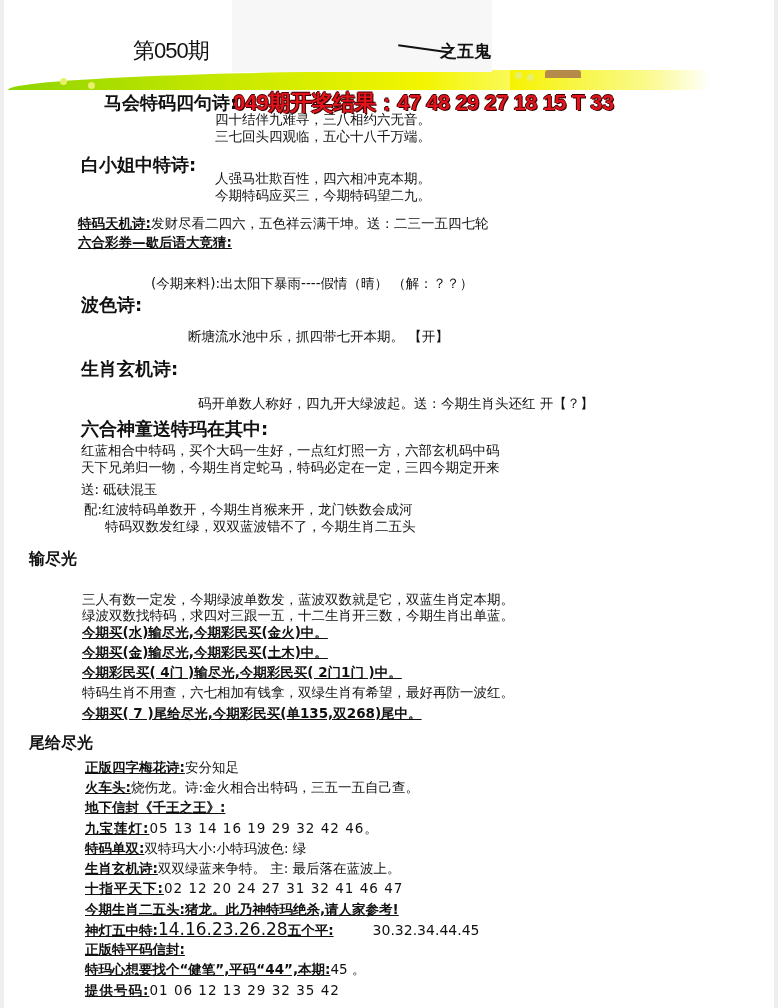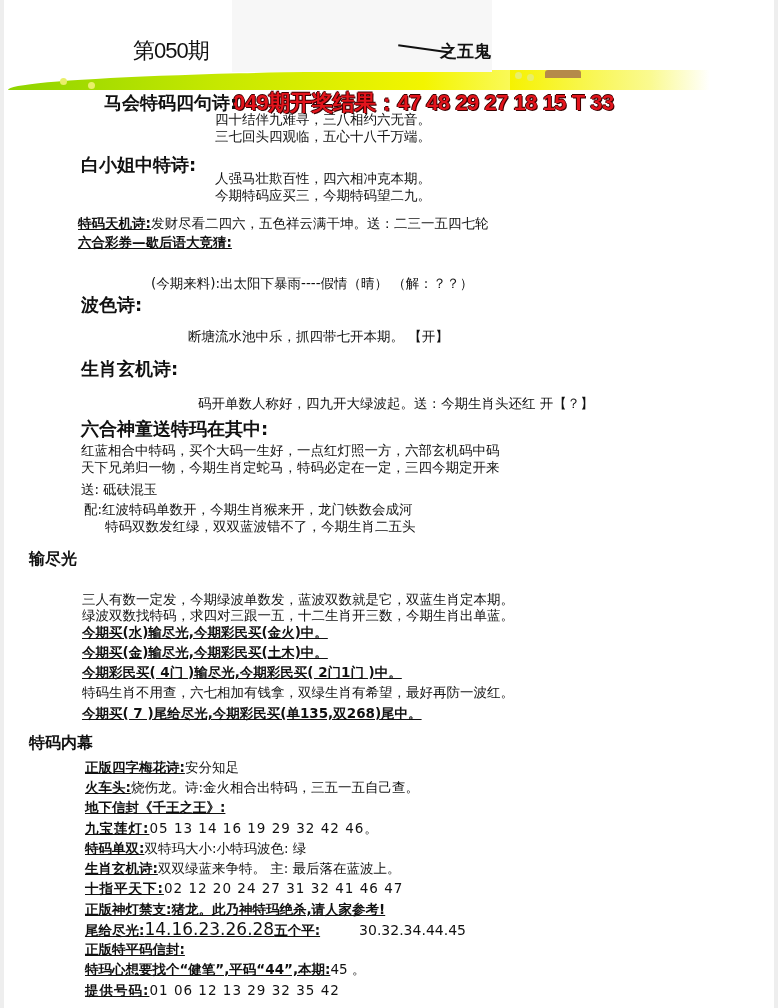--- a/index.html
+++ b/index.html
@@ -122,21 +122,21 @@
 
 <div class="t big" style="left:29px;top:550px;">输尽光</div>
 <div class="t" style="left:82px;top:591px;">三人有数一定发，今期绿波单数发，蓝波双数就是它，双蓝生肖定本期。</div>
 <div class="t" style="left:82px;top:607px;">绿波双数找特码，求四对三跟一五，十二生肖开三数，今期生肖出单蓝。</div>
 <div class="t b" style="left:82px;top:624px;">今期买(水)输尽光,今期彩民买(金火)中。</div>
 <div class="t b" style="left:82px;top:644px;">今期买(金)输尽光,今期彩民买(土木)中。</div>
 <div class="t b" style="left:82px;top:664px;">今期彩民买( 4门 )输尽光,今期彩民买( 2门1门 )中。</div>
 <div class="t" style="left:82px;top:684px;">特码生肖不用查，六七相加有钱拿，双绿生肖有希望，最好再防一波红。</div>
 <div class="t b" style="left:82px;top:705px;">今期买( 7 )尾给尽光,今期彩民买(单135,双268)尾中。</div>
 
-<div class="t big" style="left:29px;top:734px;">特码内幕</div>
+<div class="t big" style="left:29px;top:734px;">尾给尽光</div>
 
 <div class="t" style="left:85px;top:759px;">
   <span class="b">正版四字梅花诗:</span><span>安分知足</span>
 </div>
 <div class="t" style="left:85px;top:779px;">
   <span class="b">火车头:</span><span>烧伤龙。诗:金火相合出特码，三五一五自己查。</span>
 </div>
 <div class="t" style="left:85px;top:799px;">
   <span class="b">地下信封《千王之王》:</span><span></span>
 </div>
@@ -146,24 +146,24 @@
 <div class="t" style="left:85px;top:840px;">
   <span class="b">特码单双:</span><span>双特玛大小:小特玛波色: 绿</span>
 </div>
 <div class="t" style="left:85px;top:860px;">
   <span class="b">生肖玄机诗:</span><span>双双绿蓝来争特。  主: 最后落在蓝波上。</span>
 </div>
 <div class="t mono" style="left:85px;top:880px;">
   <span class="b">十指平天下:</span><span>02 12 20 24 27 31 32 41 46 47</span>
 </div>
 <div class="t" style="left:85px;top:901px;">
-  <span class="b">正版神灯禁支:</span><span class="b">猪龙。此乃神特玛绝杀,请人家参考!</span>
+  <span class="b">今期生肖二五头:</span><span class="b">猪龙。此乃神特玛绝杀,请人家参考!</span>
 </div>
 <div class="t" style="left:85px;top:921px;">
-  <span class="b">尾给尽光:</span><span style="font-size:17px;text-decoration:underline;">14.16.23.26.28</span><span class="b">五个平:</span><span style="font-size:14px;margin-left:39px;">30.32.34.44.45</span>
+  <span class="b">神灯五中特:</span><span style="font-size:17px;text-decoration:underline;">14.16.23.26.28</span><span class="b">五个平:</span><span style="font-size:14px;margin-left:39px;">30.32.34.44.45</span>
 </div>
 <div class="t" style="left:85px;top:941px;">
   <span class="b">正版特平码信封:</span><span></span>
 </div>
 <div class="t" style="left:85px;top:961px;">
   <span class="b">特玛心想要找个“健笔”,平码“44”,本期:</span><span>45 。</span>
 </div>
 <div class="t mono" style="left:85px;top:982px;">
   <span class="b">提供号码:</span><span>01 06 12 13 29 32 35 42</span>
 </div>

